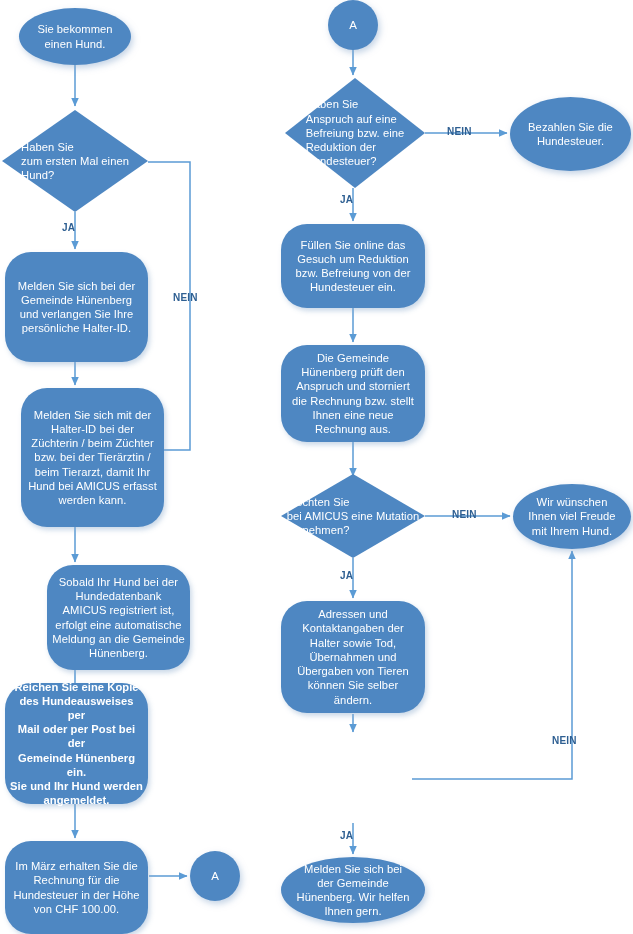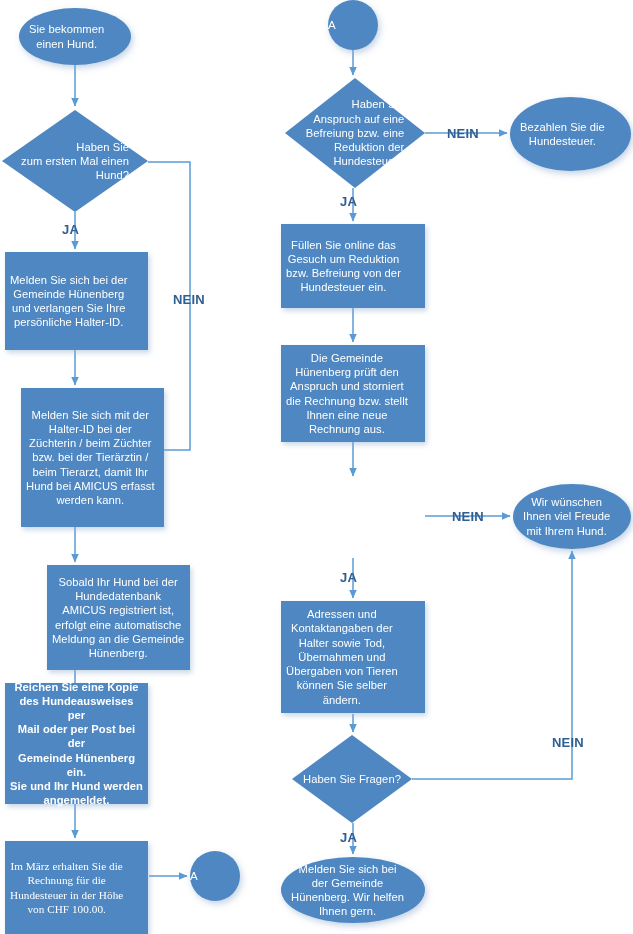--- a/index.html
+++ b/index.html
@@ -22,33 +22,35 @@
     left: 0;
     top: 0;
     width: 633px;
     height: 934px;
     pointer-events: none;
   }
   .node {
     position: absolute;
     display: flex;
     align-items: center;
+    justify-content: center;
     text-align: center;
     color: #ffffff;
     font-size: 11.2px;
     line-height: 14.2px;
     box-sizing: border-box;
     z-index: 2;
     white-space: pre-line;
     letter-spacing: 0.05px;
   }
   .proc {
     background: #4E87C2;
     box-shadow: 2px 3px 5px rgba(140,170,205,0.45);
     padding: 4px 5px;
+    border-radius: 26px;
   }
   .term {
     background: #4E87C2;
     border-radius: 50%;
     box-shadow: 2px 3px 6px rgba(140,170,205,0.5);
     padding: 4px 10px;
   }
   .conn {
     background: #4E87C2;
     border-radius: 50%;
@@ -67,32 +69,32 @@
   }
   .diamond-label {
     position: absolute;
     left: 0;
     top: 0;
     width: 100%;
     height: 100%;
     display: flex;
     align-items: center;
     justify-content: center;
-    text-align: right;
+    text-align: left;
     color: #ffffff;
     font-size: 11.2px;
     line-height: 14.2px;
     white-space: pre-line;
     z-index: 3;
     letter-spacing: 0.05px;
   }
   .edge-label {
     position: absolute;
     color: #2E5F92;
-    font-size: 13px;
+    font-size: 10px;
     font-weight: bold;
     z-index: 3;
     letter-spacing: 0.2px;
     white-space: nowrap;
   }
 </style>
 </head>
 <body>
 
 <div id="canvas">
@@ -153,21 +155,21 @@
       <polygon points="73,0 146,51 73,102 0,51" fill="#4E87C2"></polygon>
     </svg>
     <div class="diamond-label">Haben Sie
 zum ersten Mal einen
 Hund?</div>
   </div>
 
   <div class="edge-label" style="left:62px; top:222px;">JA</div>
   <div class="edge-label" style="left:173px; top:292px;">NEIN</div>
 
-  <div class="node proc" style="left:5px; top:252px; width:143px; height:98px;">
+  <div class="node proc" style="left:5px; top:252px; width:143px; height:110px;">
     <span>Melden Sie sich bei der
 Gemeinde Hünenberg
 und verlangen Sie Ihre
 persönliche Halter-ID.</span>
   </div>
 
   <div class="node proc" style="left:5px; top:388px; width:143px; height:139px;margin-left:16px;">
     <span>Melden Sie sich mit der
 Halter-ID bei der
 Züchterin / beim Züchter
@@ -188,21 +190,21 @@
 
   <div class="node proc" style="left:5px; top:683px; width:143px; height:121px;font-weight:bold;">
     <span>Reichen Sie eine Kopie
 des Hundeausweises per
 Mail oder per Post bei  der
 Gemeinde Hünenberg ein.
 Sie und Ihr Hund werden
 angemeldet.</span>
   </div>
 
-  <div class="node proc" style="left:5px; top:841px; width:143px; height:93px;font-family:Liberation Serif, serif;">
+  <div class="node proc" style="left:5px; top:841px; width:143px; height:93px;">
     <span>Im März erhalten Sie die
 Rechnung für die
 Hundesteuer in der Höhe
 von CHF 100.00.</span>
   </div>
 
   <div class="node conn" style="left:190px; top:851px; width:50px; height:50px;">
     <span>A</span>
   </div>
 
@@ -238,46 +240,48 @@
 
   <div class="node proc" style="left:281px; top:345px; width:144px; height:97px;">
     <span>Die Gemeinde
 Hünenberg prüft den
 Anspruch und storniert
 die Rechnung bzw. stellt
 Ihnen eine neue
 Rechnung aus.</span>
   </div>
 
+  <div class="diamond-wrap" style="left:281px; top:474px; width:144px; height:84px;">
+    <svg width="144" height="84" viewBox="0 0 144 84">
+      <polygon points="72,0 144,42 72,84 0,42" fill="#4E87C2"></polygon>
+    </svg>
+    <div class="diamond-label">Möchten Sie
+bei AMICUS eine Mutation
+vornehmen?</div>
+  </div>
 
   <div class="edge-label" style="left:452px; top:509px;">NEIN</div>
   <div class="edge-label" style="left:340px; top:570px;">JA</div>
 
   <div class="node proc" style="left:281px; top:601px; width:144px; height:112px;">
     <span>Adressen und
 Kontaktangaben der
 Halter sowie Tod,
 Übernahmen und
 Übergaben von Tieren
 können Sie selber
 ändern.</span>
   </div>
 
   <div class="node term" style="left:513px; top:484px; width:118px; height:65px;">
     <span>Wir wünschen
 Ihnen viel Freude
 mit Ihrem Hund.</span>
   </div>
 
-  <div class="diamond-wrap" style="left:292px; top:735px; width:120px; height:88px;">
-    <svg width="120" height="88" viewBox="0 0 120 88">
-      <polygon points="60,0 120,44 60,88 0,44" fill="#4E87C2"></polygon>
-    </svg>
-    <div class="diamond-label">Haben Sie Fragen?</div>
-  </div>
 
   <div class="edge-label" style="left:552px; top:735px;">NEIN</div>
   <div class="edge-label" style="left:340px; top:830px;">JA</div>
 
   <div class="node term" style="left:281px; top:857px; width:144px; height:66px;">
     <span>Melden Sie sich bei
 der Gemeinde
 Hünenberg. Wir helfen
 Ihnen gern.</span>
   </div>

